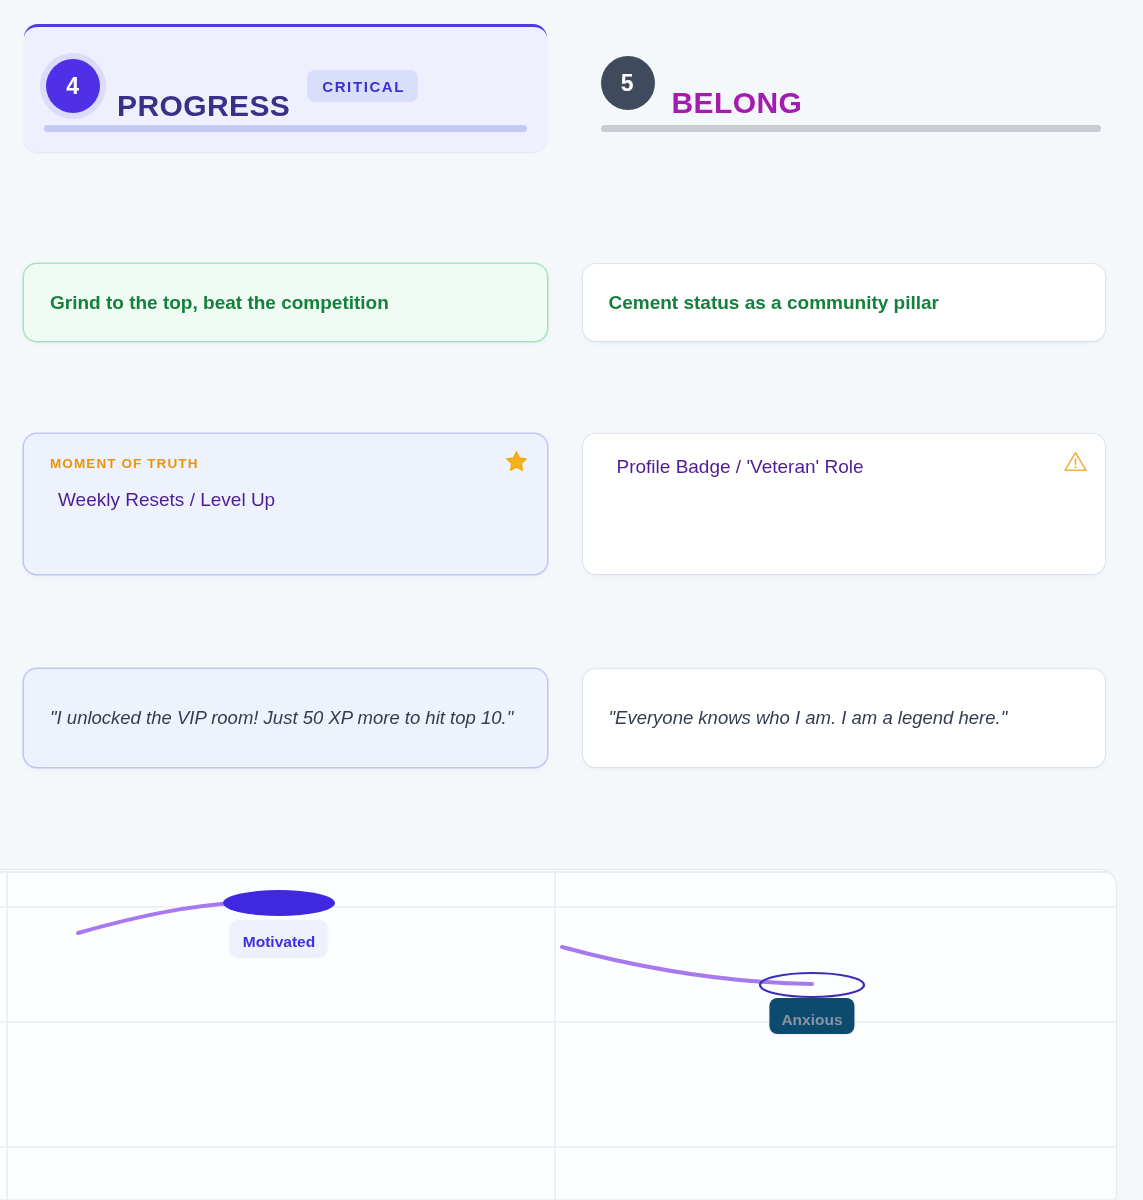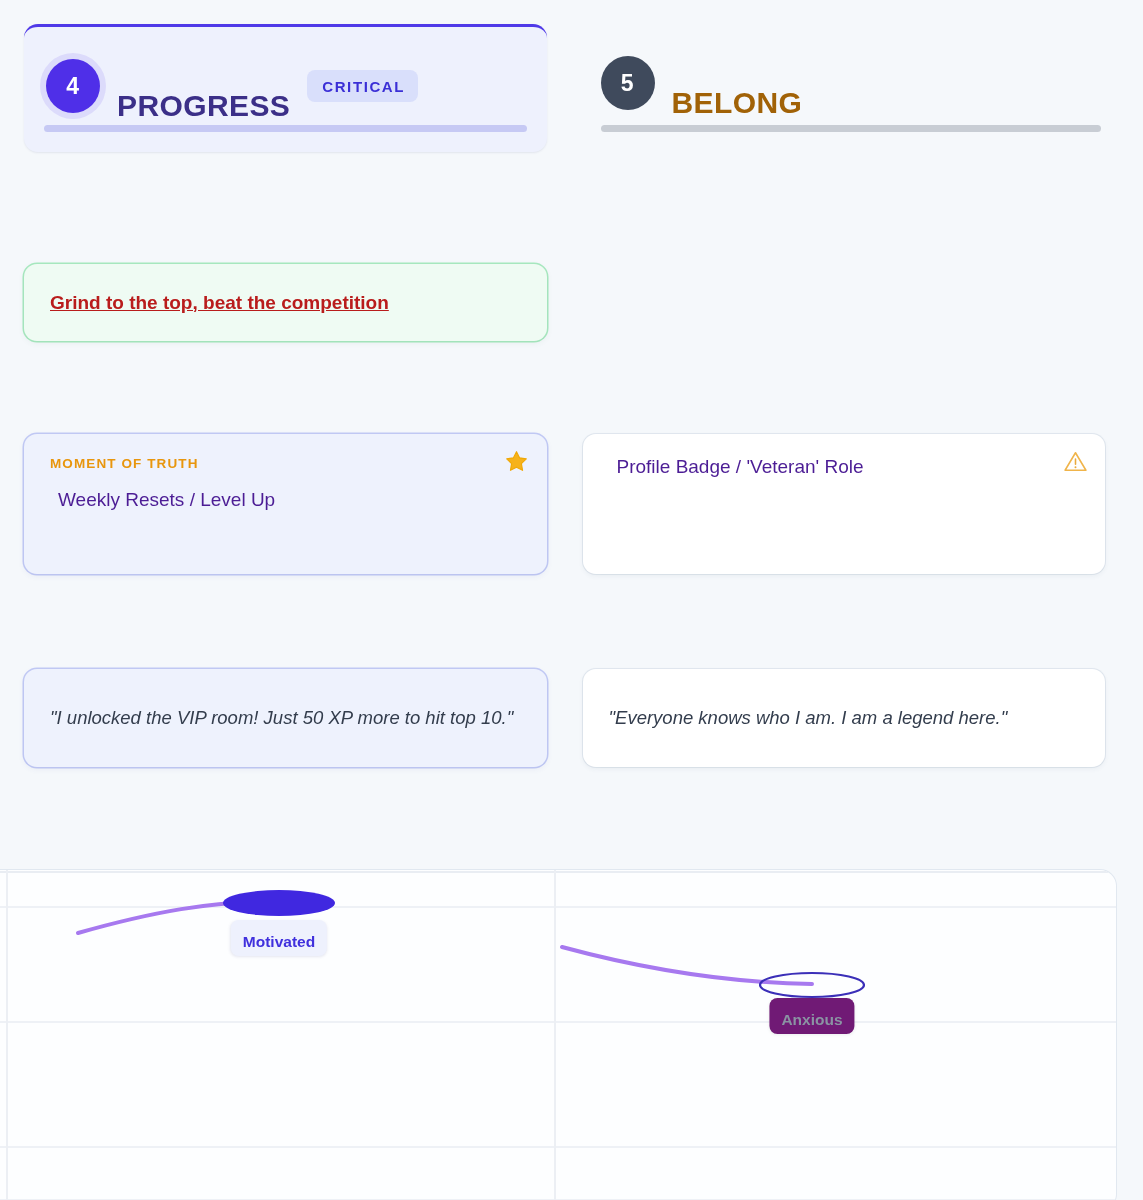--- a/index.html
+++ b/index.html
@@ -61,21 +61,21 @@
   .num-badge.slate  { background: #3f4a5c; }
 
   .stage-title {
     font-size: 30px;
     font-weight: bold;
     letter-spacing: .4px;
     white-space: nowrap;
     margin-top: 40px;
   }
   .stage-title.indigo { color: #3b2f88; }
-  .stage-title.slate  { color: #a16207; }
+  .stage-title.slate  { color: #a21caf; }
 
   .crit-badge {
     background: #d9dffb;
     color: #3b2fd6;
     font-size: 15px;
     font-weight: bold;
     letter-spacing: 1.6px;
     padding: 8px 13px 7px 15px;
     border-radius: 8px;
     white-space: nowrap;
@@ -110,21 +110,21 @@
   
   .goal-card {
     position: absolute;
     left: 0; right: 0;
     top: 240px;
     height: 77px;
     display: flex;
     align-items: center;
     padding: 0 26px;
   }
-  .goal-text { font-size: 19px; font-weight: bold; color: #b91c1c; text-decoration: underline; }
+  .goal-text { font-size: 19px; font-weight: bold; color: #15803d; }
 
   
   .touch-card {
     position: absolute;
     left: 0; right: 0;
     top: 410px;
     height: 140px;
     padding: 22px 26px 0 26px;
   }
   .touch-kicker {
@@ -185,21 +185,21 @@
     font-size: 15.5px;
     font-weight: bold;
     white-space: nowrap;
   }
   .emo-label.pos {
     background: #eef1fd;
     color: #4030dd;
     box-shadow: 0 1px 3px rgba(70,70,140,.13);
   }
   .emo-label.neg {
-    background: #701a75;
+    background: #0c4a6e;
     color: #8a93a3;
     box-shadow: 0 1px 3px rgba(90,95,110,.10);
   }
 </style>
 </head>
 <body>
 
 <div class="board">
 
   <div class="col">
@@ -236,20 +236,23 @@
   <div class="col">
 
     <div class="stage-head plain">
       <div class="head-row">
         <div class="num-badge slate">5</div>
         <div class="stage-title slate">BELONG</div>
       </div>
       <div class="bar gray"></div>
     </div>
 
+    <div class="card goal-card">
+      <div class="goal-text">Cement status as a community pillar</div>
+    </div>
 
     <div class="card touch-card">
       <div class="touch-body">Profile Badge / 'Veteran' Role</div>
       <div class="corner-icon">
         <svg viewBox="0 0 24 24" width="25" height="25" aria-hidden="true">
           <path d="M12 3.6L22 20.4H2z" fill="none" stroke="#f0b44a" stroke-width="1.5" stroke-linejoin="round"></path>
           <path d="M12 9.6v5.1" stroke="#e9a93c" stroke-width="1.5" stroke-linecap="round"></path>
           <circle cx="12" cy="17.5" r=".95" fill="#e9a93c"></circle>
         </svg>
       </div>

